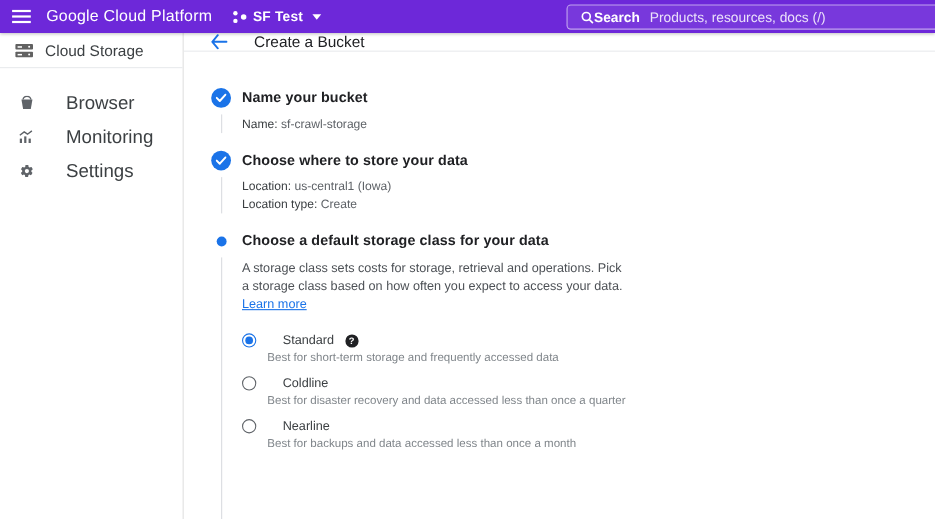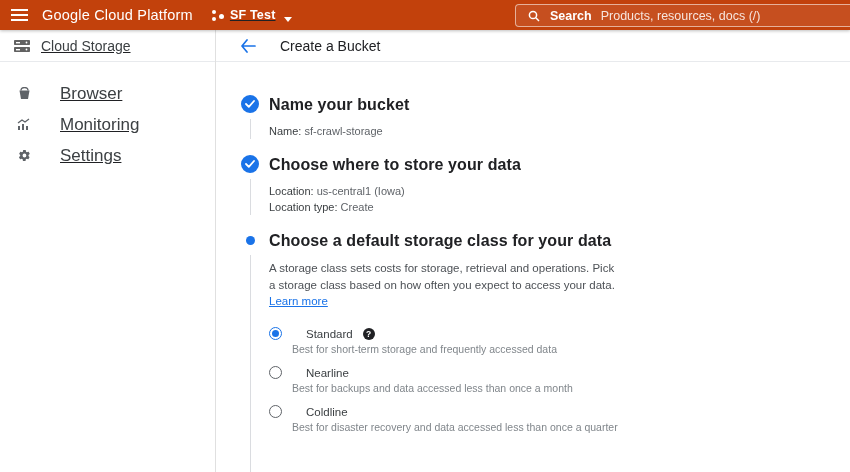--- a/index.html
+++ b/index.html
@@ -1,66 +1,66 @@
 <!DOCTYPE html>
 <html><head>
 <meta charset="utf-8">
 <style>
   * { margin:0; padding:0; box-sizing:border-box; }
   html,body { width:850px; height:472px; overflow:hidden; background:#fff;
     font-family:"Liberation Sans","DejaVu Sans",sans-serif; color:#202124; }
 
   
-  .topbar { position:relative; height:30px; background:#c2410c; display:flex; align-items:center;
+  .topbar { position:relative; height:30px; background:#6d28d9; display:flex; align-items:center;
     box-shadow:0 1px 3px rgba(0,0,0,.25); z-index:5; }
   .hamburger { width:38px; height:30px; display:flex; align-items:center; justify-content:center; cursor:pointer; }
   .hamburger span { display:block; width:17px; height:2px; background:#fff; position:relative; }
   .hamburger span::before, .hamburger span::after { content:""; position:absolute; left:0; width:17px; height:2px; background:#fff; }
   .hamburger span::before { top:-5px; } .hamburger span::after { top:5px; }
   .gcp-title { color:#fff; font-size:14.5px; letter-spacing:.2px; margin-left:4px; white-space:nowrap; }
-  .project-sel { display:flex; align-items:flex-end; margin-left:18px; cursor:pointer;text-decoration:underline; }
+  .project-sel { display:flex; align-items:center; margin-left:18px; cursor:pointer; }
   .proj-icon { position:relative; width:13px; height:13px; margin-right:6px; }
   .proj-icon i { position:absolute; width:4px; height:4px; border-radius:50%; background:#fff; }
   .proj-icon i:nth-child(1){ left:1px; top:1px; }
   .proj-icon i:nth-child(2){ left:1px; top:8px; }
   .proj-icon i:nth-child(3){ left:8px; top:4.5px; width:5px; height:5px; }
   .proj-name { color:#fff; font-size:12.5px; font-weight:bold; letter-spacing:.2px; }
   .caret { width:0; height:0; border-left:4px solid transparent; border-right:4px solid transparent;
     border-top:5px solid #fff; margin-left:8px; }
   .searchbox { position:absolute; left:515px; top:4px; width:345px; height:23px;
     border:1px solid rgba(255,255,255,.55); border-radius:4px; background:rgba(255,255,255,.08);
     display:flex; align-items:center; padding-left:12px; cursor:text; }
-  .search-label { color:#fff; font-size:12.5px; font-weight:bold; margin-left:10px; }
+  .search-label { color:#fff; font-size:12.5px; font-weight:bold; }
   .search-hint { color:rgba(255,255,255,.85); font-size:12.5px; margin-left:9px; }
 
   
   .shell { display:flex; height:442px; }
-  .sidebar { width:216px; border-right:1px solid #e0e0e0; flex-shrink:0;text-decoration:underline; }
+  .sidebar { width:167px; border-right:1px solid #e0e0e0; flex-shrink:0; }
   .side-head { height:32px; display:flex; align-items:center; padding-left:13px; border-bottom:1px solid #e8eaed; }
   .side-title { font-size:14px; color:#3c4043; margin-left:10px; }
   .nav { padding-top:16px; }
   .nav-item { display:flex; align-items:center; height:31px; padding-left:16px; cursor:pointer; }
   .nav-icon { width:16px; display:flex; justify-content:center; color:#5f6368; }
   .nav-label { font-size:17px; color:#3c4043; margin-left:28px; }
 
   .main { flex:1; display:flex; flex-direction:column; }
-  .main-head { height:32px; display:flex; align-items:center; padding-left:22px; border-bottom:1px solid #e8eaed; flex-shrink:0; }
+  .main-head { height:17px; display:flex; align-items:center; padding-left:22px; border-bottom:1px solid #e8eaed; flex-shrink:0; }
   .back-btn { width:20px; height:20px; display:flex; align-items:center; justify-content:center; cursor:pointer; }
   .main-title { font-size:14px; color:#202124; margin-left:22px; }
 
   
   .content { padding:33px 0 0 25px; flex:1; overflow:hidden; }
   .step { display:flex; margin-bottom:16px; }
   .rail { width:18px; display:flex; flex-direction:column; align-items:center; flex-shrink:0; }
   .check-circle { width:18px; height:18px; border-radius:50%; background:#1a73e8; display:flex;
     align-items:center; justify-content:center; flex-shrink:0; }
   .dot-active { width:9px; height:9px; border-radius:50%; background:#1a73e8; margin-top:5px; flex-shrink:0; }
   .rail-line { width:1px; flex:1; background:#dadce0; margin-top:6px; }
   .step-body { margin-left:10px; padding-top:1px; }
-  .step-title { font-size:16px; font-weight:600; color:#202124; letter-spacing:.1px; }
+  .step-title { font-size:13px; font-weight:600; color:#202124; letter-spacing:.1px; }
   .fields { margin-top:9px; }
   .field { font-size:11px; color:#5f6368; line-height:16px; }
   .field b { color:#3c4043; font-weight:normal; }
   .step-desc { margin-top:10px; font-size:11.5px; color:#4d5156; line-height:1.45; max-width:352px; }
   .learn-more { color:#1a73e8; text-decoration:underline; cursor:pointer; }
 
   
   .options { margin-top:17px; }
   .option { margin-bottom:11px; }
   .opt-row { display:flex; align-items:center; cursor:pointer; }
@@ -219,31 +219,31 @@
               <div class="opt-row">
                 <span class="radio"></span>
                 <span class="opt-label">Standard</span>
                 <span class="help-icon">?</span>
               </div>
               <div class="opt-desc">Best for short-term storage and frequently accessed data</div>
             </div>
             <div class="option">
               <div class="opt-row">
                 <span class="radio"></span>
+                <span class="opt-label">Coldline</span>
+              </div>
+              <div class="opt-desc">Best for disaster recovery and data accessed less than once a quarter</div>
+            </div>
+            <div class="option">
+              <div class="opt-row">
+                <span class="radio"></span>
                 <span class="opt-label">Nearline</span>
               </div>
               <div class="opt-desc">Best for backups and data accessed less than once a month</div>
             </div>
-            <div class="option">
-              <div class="opt-row">
-                <span class="radio"></span>
-                <span class="opt-label">Coldline</span>
-              </div>
-              <div class="opt-desc">Best for disaster recovery and data accessed less than once a quarter</div>
-            </div>
           </div>
 
         </div>
       </div>
 
     </div>
   </div>
 </div>
 
 </body></html>

